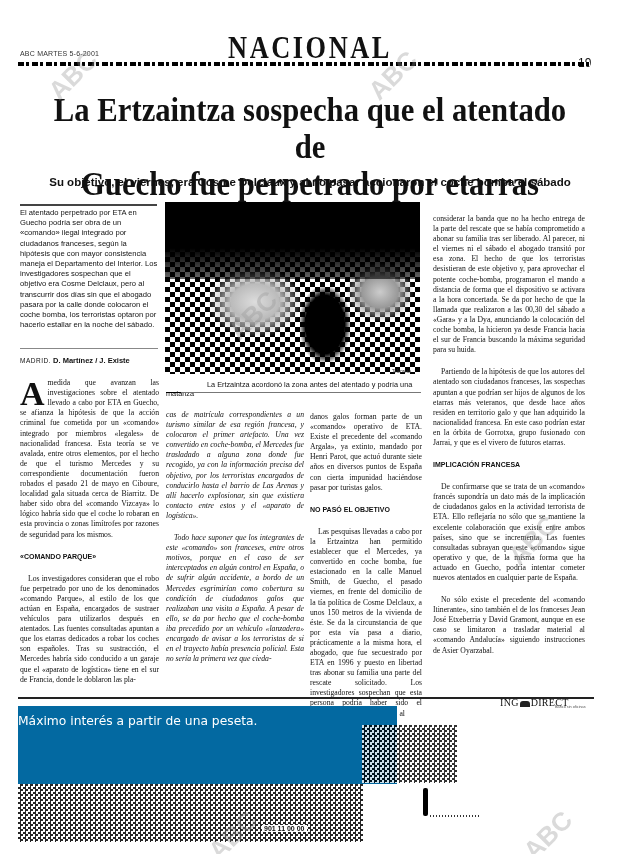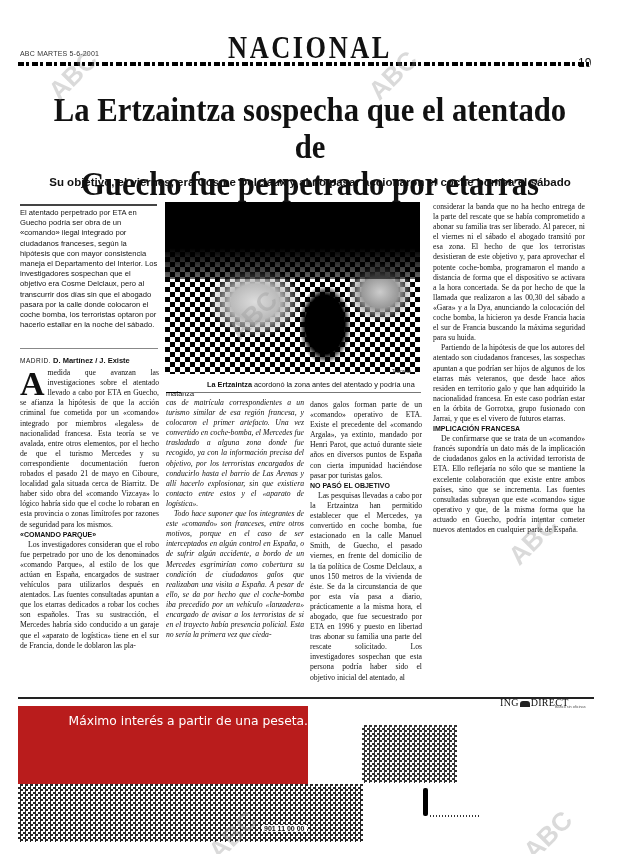--- a/index.html
+++ b/index.html
@@ -8,40 +8,40 @@
   .topline{left:18px;top:62px;width:572px;height:4px;background:repeating-linear-gradient(90deg,#000 0 6px,#fff 6px 8px,#000 8px 11px,#fff 11px 14px);}
   .date{left:20px;top:50px;font-family:"Liberation Sans",sans-serif;font-size:7px;color:#333;letter-spacing:0.2px;}
   .section{left:0;width:620px;top:30px;text-align:center;font-family:"Liberation Serif",serif;font-size:31px;font-weight:bold;letter-spacing:3px;transform:scaleX(0.85);}
   .pagenum{left:578px;top:50px;font-family:"Liberation Sans",sans-serif;font-size:12px;font-weight:normal;margin-top:6px;}
   .headline{left:20px;width:580px;top:92px;text-align:center;font-family:"Liberation Serif",serif;font-weight:bold;font-size:33px;line-height:37px;transform:scaleX(0.93);transform-origin:center;}
   .subhead{left:10px;width:600px;top:176px;text-align:center;font-family:"Liberation Sans",sans-serif;font-weight:bold;font-size:11.5px;}
   .lead-rule{left:20px;top:204px;width:137px;height:2px;background:#444;}
   .lead{left:20px;top:208px;width:138px;font-family:"Liberation Sans",sans-serif;font-weight:normal;font-size:7.6px;line-height:10.2px;}
   .lead-rule2{left:20px;top:348px;width:138px;height:1px;background:#888;}
   .col{font-family:"Liberation Serif",serif;font-size:7.7px;line-height:10.1px;text-align:justify;hyphens:auto;}
-  .col p{margin:0 0 0 0;text-indent:8px;}
+  .col p{margin:12px 0 0 0;text-indent:8px;}
   .col p.noind{text-indent:0;}
   .byline{font-family:"Liberation Sans",sans-serif;font-size:7.5px;font-weight:bold;margin-bottom:2px;}
   .byline .place{font-weight:normal;font-size:6.5px;letter-spacing:0.5px;}
   .dropcap{float:left;font-family:"Liberation Serif",serif;font-weight:bold;font-size:34px;line-height:29px;margin:1px 3px 0 0;}
   .subsec{font-family:"Liberation Sans",sans-serif;font-weight:bold;font-size:7px;margin:8px 0 2px 0;text-indent:0!important;}
   .photo{left:165px;top:202px;width:255px;height:172px;background:
      radial-gradient(ellipse 60px 45px at 90px 100px,#ddd 0,#bbb 40%,transparent 80%),
      radial-gradient(ellipse 40px 35px at 215px 90px,#ccc 0,#999 45%,transparent 85%),
      repeating-conic-gradient(#000 0 25%,#fff 0 50%) 0 0/10px 10px;
      overflow:hidden;}
   .photo::before{content:"";position:absolute;left:0;top:0;width:100%;height:45%;background:linear-gradient(#000 60%,rgba(0,0,0,0.6));}
   .photo::after{content:"";position:absolute;left:135px;top:85px;width:50px;height:75px;background:radial-gradient(ellipse at center,#000 55%,transparent 75%);}
   .photo-credit{left:392px;top:369px;font-family:"Liberation Sans",sans-serif;font-size:4.5px;color:#333;}
   .caption{left:166px;top:380px;width:255px;font-family:"Liberation Sans",sans-serif;font-size:7.3px;}
-  .caption b{font-weight:bold;padding-left:41px;}
+  .caption b{font-weight:normal;padding-left:41px;}
   .caption-rule{left:166px;top:392px;width:255px;height:1px;background:#777;}
   .caption-rule-short{left:166px;top:392px;width:15px;height:1px;background:#000;}
   .bottom-rule{left:18px;top:697px;width:576px;height:2px;background:#222;}
-  .ad-black{left:18px;top:706px;width:290px;height:78px;background:#b91c1c;color:#fff;font-family:"DejaVu Sans",sans-serif;font-size:12.3px;line-height:26px;text-align:right;padding-top:2px;box-sizing:border-box;}
+  .ad-black{left:18px;top:706px;width:379px;height:78px;background:#0369a1;color:#fff;font-family:"DejaVu Sans",sans-serif;font-size:12.3px;line-height:26px;text-align:left;padding-top:2px;box-sizing:border-box;}
   .ad-pattern{left:18px;top:784px;width:345px;height:58px;background:repeating-conic-gradient(#000 0 25%,#fff 0 50%) 0 0/5px 5px;opacity:0.85;}
   .ad-pattern2{left:362px;top:725px;width:95px;height:58px;background:repeating-conic-gradient(#000 0 25%,#fff 0 50%) 0 0/5px 5px;opacity:0.8;}
   .ad-phone{left:262px;top:825px;font-family:"Liberation Sans",sans-serif;font-size:7px;font-weight:bold;background:#fff;padding:0 2px;}
   .ad-logo{left:500px;top:697px;font-family:Liberation Serif, serif;font-size:10px;letter-spacing:0.3px;}
   .ad-logo .lion{display:inline-block;width:10px;height:6px;background:#222;border-radius:3px 3px 0 0;vertical-align:middle;margin:0 1px;}
   .ad-logo-sub{left:555px;top:705px;font-family:"Liberation Sans",sans-serif;font-size:3.8px;color:#555;}
   .ad-figure{left:423px;top:788px;width:5px;height:28px;background:#000;border-radius:2px;}
   .ad-dots{left:430px;top:815px;width:50px;height:2px;background:repeating-linear-gradient(90deg,#333 0 1px,#fff 1px 3px);}
   .watermark{position:absolute;font-family:"Liberation Sans",sans-serif;font-size:26px;font-weight:bold;color:rgba(150,150,150,0.35);transform:rotate(-45deg);pointer-events:none;}
 </style>
@@ -92,20 +92,21 @@
   <p class="noind">danos galos forman parte de un «comando» operativo de ETA. Existe el precedente del «comando Argala», ya extinto, mandado por Henri Parot, que actuó durante siete años en diversos puntos de España con cierta impunidad haciéndose pasar por turistas galos.</p>
   <p class="subsec">NO PASÓ EL OBJETIVO</p>
   <p>Las pesquisas llevadas a cabo por la Ertzaintza han permitido establecer que el Mercedes, ya convertido en coche bomba, fue estacionado en la calle Manuel Smith, de Guecho, el pasado viernes, en frente del domicilio de la tía política de Cosme Delclaux, a unos 150 metros de la vivienda de éste. Se da la circunstancia de que por esta vía pasa a diario, prácticamente a la misma hora, el abogado, que fue secuestrado por ETA en 1996 y puesto en libertad tras abonar su familia una parte del rescate solicitado. Los investigadores sospechan que esta persona podría haber sido el objetivo inicial del atentado, al</p>
 </div>
 
 <div class="abs col" style="left:433px;top:202px;width:152px;">
   <p class="noind">considerar la banda que no ha hecho entrega de la parte del rescate que se había comprometido a abonar su familia tras ser liberado. Al parecer, ni el viernes ni el sábado el abogado transitó por esa zona. El hecho de que los terroristas desistieran de este objetivo y, para aprovechar el potente coche-bomba, programaron el mando a distancia de forma que el dispositivo se activara a la hora concertada. Se da por hecho de que la llamada que realizaron a las 00,30 del sábado a «Gara» y a la Dya, anunciando la colocación del coche bomba, la hicieron ya desde Francia hacia el sur de Francia buscando la máxima seguridad para su huida.</p>
   <p>Partiendo de la hipótesis de que los autores del atentado son ciudadanos franceses, las sospechas apuntan a que podrían ser hijos de algunos de los etarras más veteranos, que desde hace años residen en territorio galo y que han adquirido la nacionalidad francesa. En este caso podrían estar en la órbita de Gorrotxa, grupo fusionado con Jarrai, y que es el vivero de futuros etarras.</p>
   <p class="subsec">IMPLICACIÓN FRANCESA</p>
   <p>De confirmarse que se trata de un «comando» francés supondría un dato más de la implicación de ciudadanos galos en la actividad terrorista de ETA. Ello reflejaría no sólo que se mantiene la excelente colaboración que existe entre ambos países, sino que se incrementa. Las fuentes consultadas subrayan que este «comando» sigue operativo y que, de la misma forma que ha actuado en Guecho, podría intentar cometer nuevos atentados en cualquier parte de España.</p>
+  <p>No sólo existe el precedente del «comando Itinerante», sino también el de los franceses Jean José Etxeberria y David Gramont, aunque en ese caso se limitaron a trasladar material al «comando Andalucía» siguiendo instrucciones de Asier Oyarzabal.</p>
 </div>
 
 <div class="abs bottom-rule"></div>
 <div class="abs ad-black">
   <div>Máximo interés a partir de una peseta.</div>
 </div>
 <div class="abs ad-pattern"></div>
 <div class="abs ad-pattern2"></div>
 <div class="abs ad-phone">901 11 00 00</div>
 <div class="abs ad-logo">

